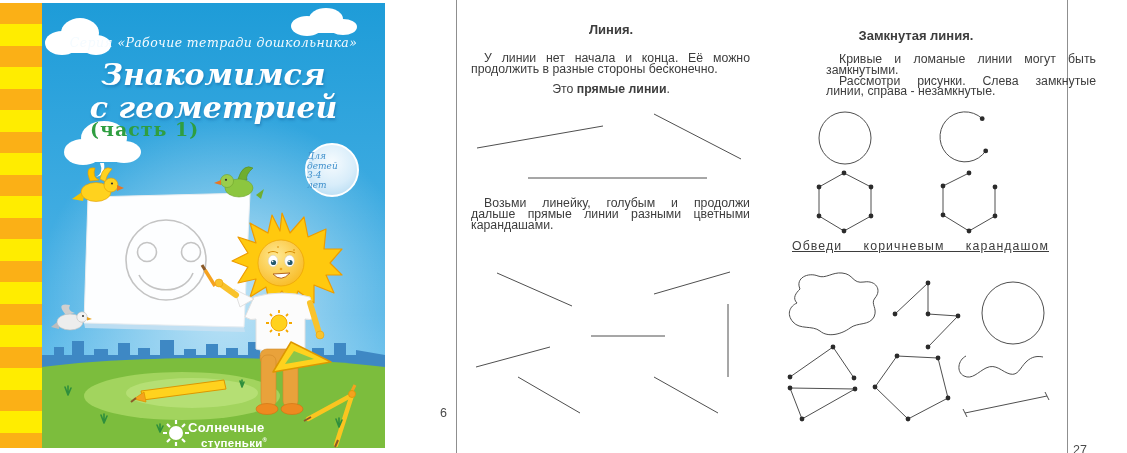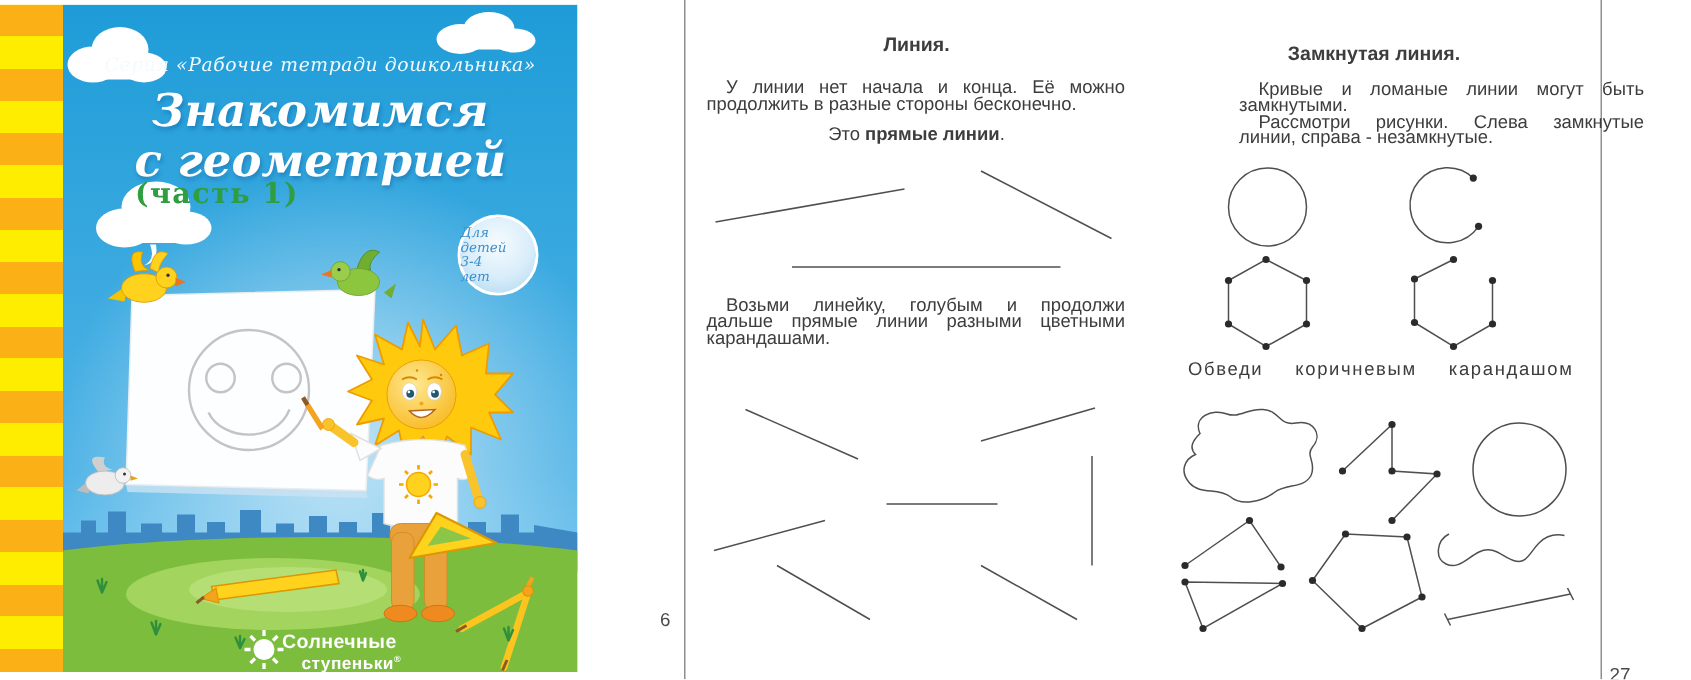--- a/index.html
+++ b/index.html
@@ -38,21 +38,21 @@
   .rule{position:absolute;top:0;height:453px;width:1.6px;background:#8F8F8F;}
   #rule-left{left:455.5px;} #rule-right{left:1066.5px;}
   .pnum{position:absolute;font-size:12.5px;color:#4a4a4a;}
   #num6{left:431px;top:406px;width:16px;text-align:right;}
   #num27{left:1073px;top:406px;margin-top:37px;}
 
   .ptext{position:absolute;color:#3d3d3d;font-size:12.3px;line-height:10.8px;}
   .phead{font-weight:bold;font-size:13px;text-align:center;}
   .jl{text-align:justify;text-align-last:justify;}
   .ind{text-indent:13px;}
-  .ls{letter-spacing:1.1px;}
+  .ls{letter-spacing:1.1px;text-decoration:underline;}
   #p6-h{left:457px;top:25px;width:308px;}
   #p6-p1{left:471px;top:53px;width:279px;}
   #p6-lead{left:457px;top:84px;width:308px;text-align:center;}
   #p6-lead b{font-weight:bold;}
   #p6-p2{left:471px;top:198px;width:279px;}
   #p27-h{left:765px;top:31px;width:302px;}
   #p27-p1{left:826px;top:54px;width:270px;}
   #p27-p2{left:779px;top:241px;width:270px;}
   .pagesvg{position:absolute;top:0;height:453px;}
   #svg6{left:457px;width:309px;}

